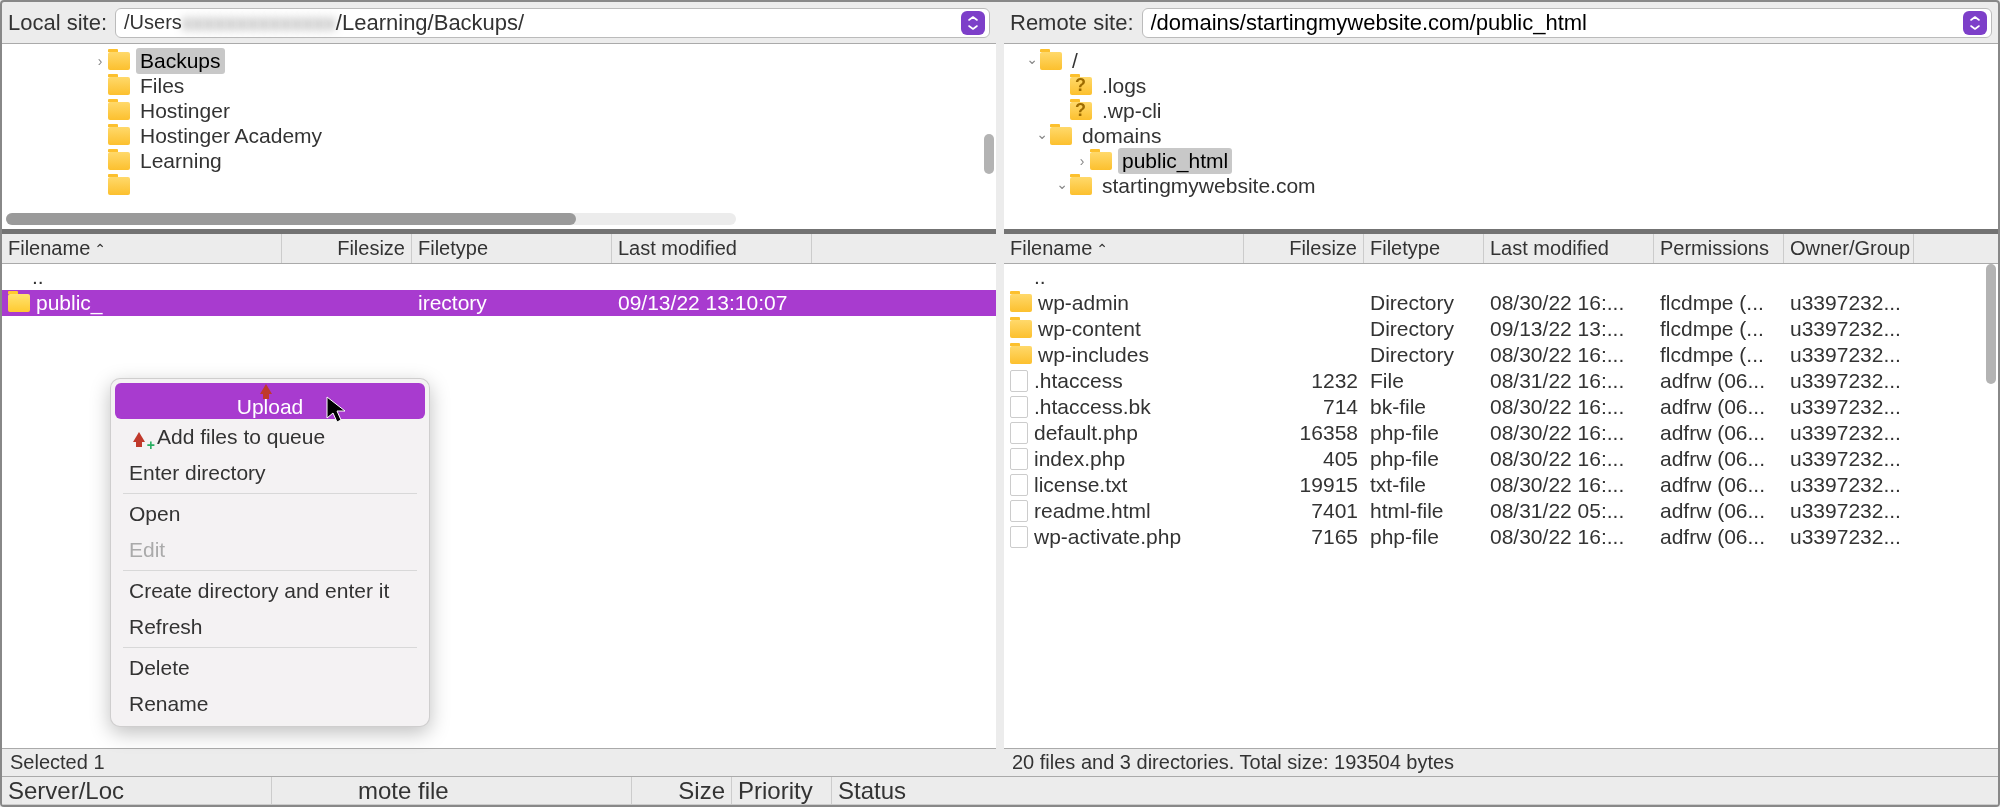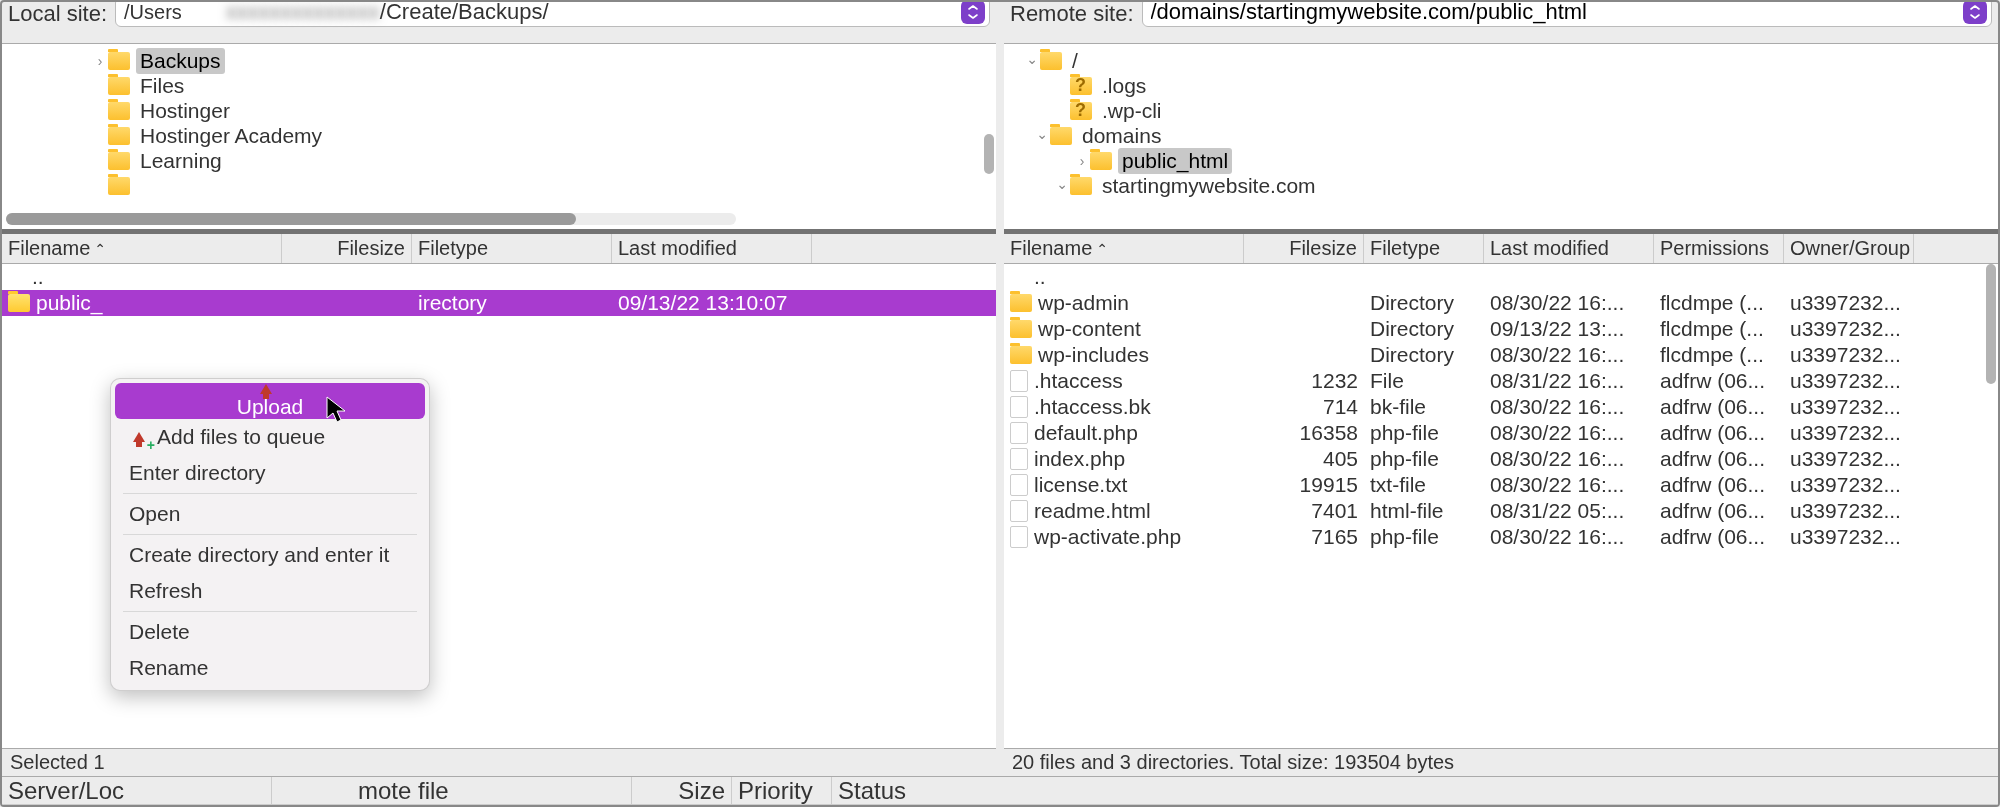--- a/index.html
+++ b/index.html
@@ -21,23 +21,23 @@
   flex-direction: column;
 }
 .top-row {
   display: flex;
   width: 100%;
   height: 42px;
 }
 .site-panel {
   flex: 1;
   display: flex;
-  align-items: flex-end;
+  align-items: center;
   border-bottom: 1px solid #aaa;
-  padding: 16px 6px;
+  padding: 0 6px;
 }
 .site-label {
   font-size: 22px;
   padding-right: 8px;
   white-space: nowrap;
 }
 .path-input-wrap {
   flex: 1;
   display: flex;
   align-items: center;
@@ -411,35 +411,34 @@
 .queue-section .qcol.q-dir    { width: 80px; }
 .queue-section .qcol.q-remote { width: 280px; }
 .queue-section .qcol.q-size   { width: 100px; text-align: right;}
 .queue-section .qcol.q-prio   { width: 100px; }
 .queue-section .qcol.q-status { flex:1; border-right: none; }
 
 .blur-text {
   color: transparent;
   text-shadow: 0 0 8px rgba(0,0,0,0.5);
   user-select: none;
-  margin-left: 44px;
 }
 </style>
 </head>
 <body>
 
 <div class="main">
 
   <div class="top-row">
     <div class="site-panel">
       <span class="site-label">Local site:</span>
       <div class="path-input-wrap">
         <span style="font-size:20px;">/Users</span>
         <span class="blur-text" style="font-size:22px;">xxxxxxxxxxxxxx</span>
-        <span style="font-size:22px; flex:1;">/Create/Backups/</span>
+        <span style="font-size:22px; flex:1;">/Learning/Backups/</span>
         <div class="combo-btn">
           <svg width="16" height="16" viewBox="0 0 16 16">
               <path d="M4 5 l4 -3 l4 3 M4 11 l4 3 l4 -3" stroke="#fff" stroke-width="1.6" fill="none" stroke-linecap="round" stroke-linejoin="round"></path>
             </svg>
         </div>
       </div>
     </div>
     <div class="divider-v"></div>
     <div class="site-panel">
       <span class="site-label">Remote site:</span>
@@ -731,20 +730,23 @@
       </span>
       <span>Add files to queue</span>
     </div>
     <div class="menu-item">
       <span>Enter directory</span>
     </div>
     <div class="menu-sep"></div>
     <div class="menu-item">
       <span>Open</span>
     </div>
+    <div class="menu-item disabled">
+      <span>Edit</span>
+    </div>
     <div class="menu-sep"></div>
     <div class="menu-item">
       <span>Create directory and enter it</span>
     </div>
     <div class="menu-item">
       <span>Refresh</span>
     </div>
     <div class="menu-sep"></div>
     <div class="menu-item">
       <span>Delete</span>

